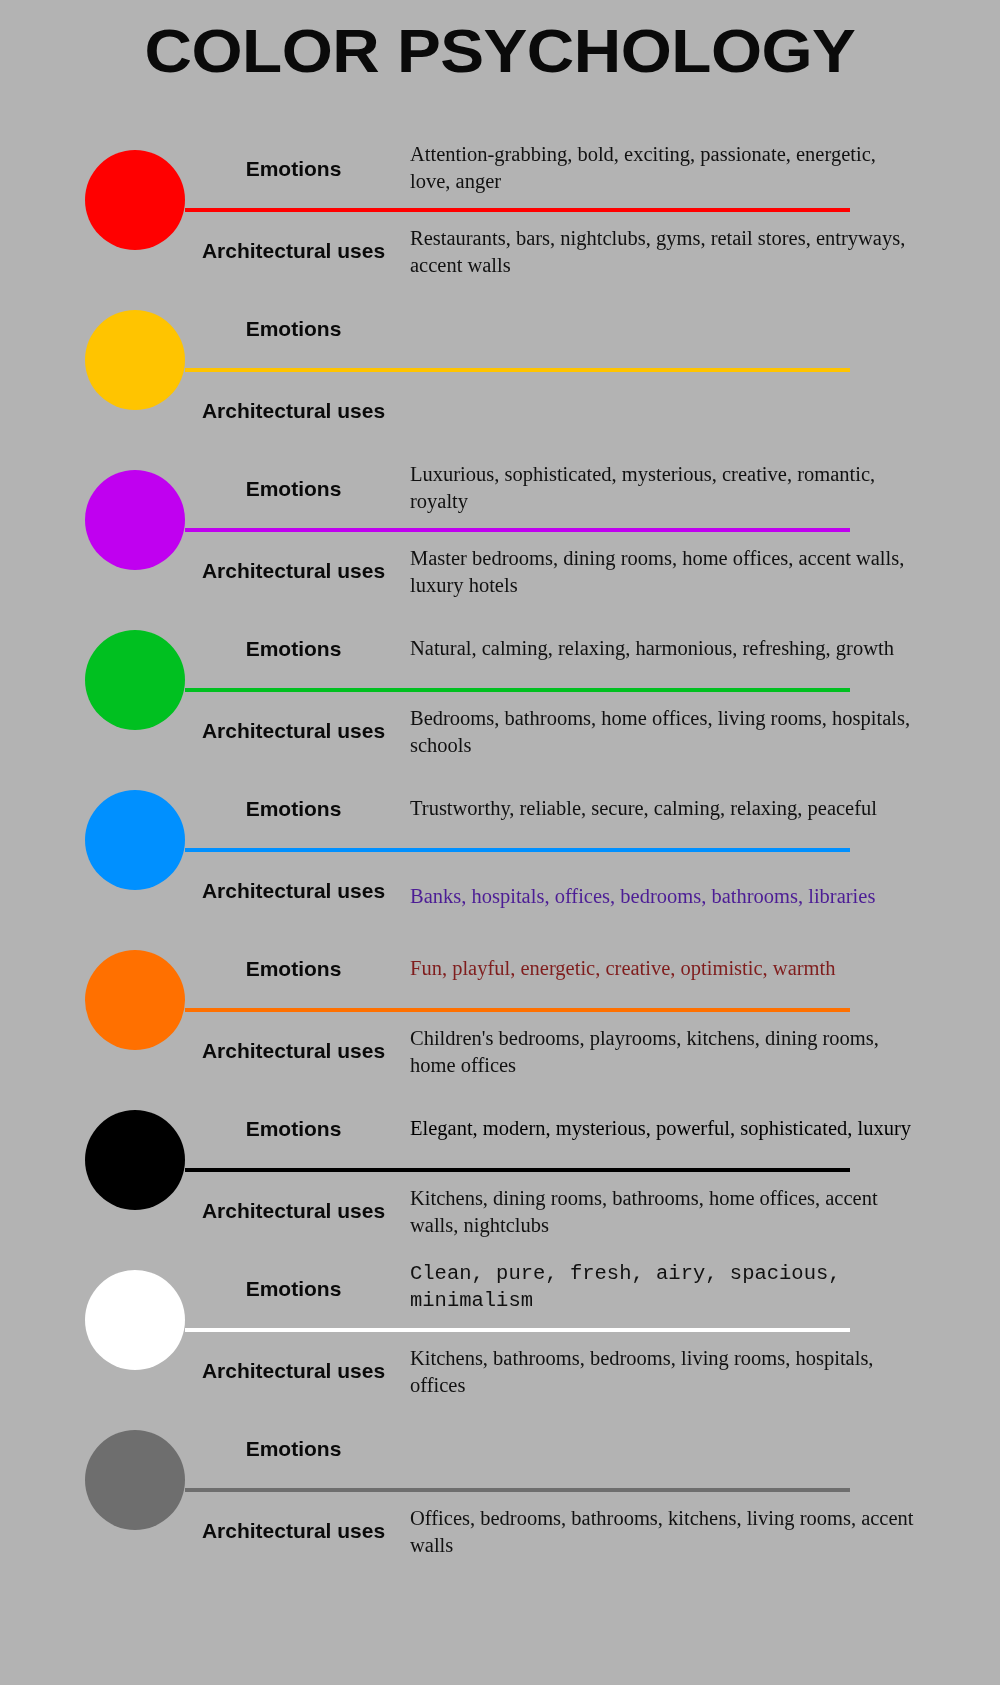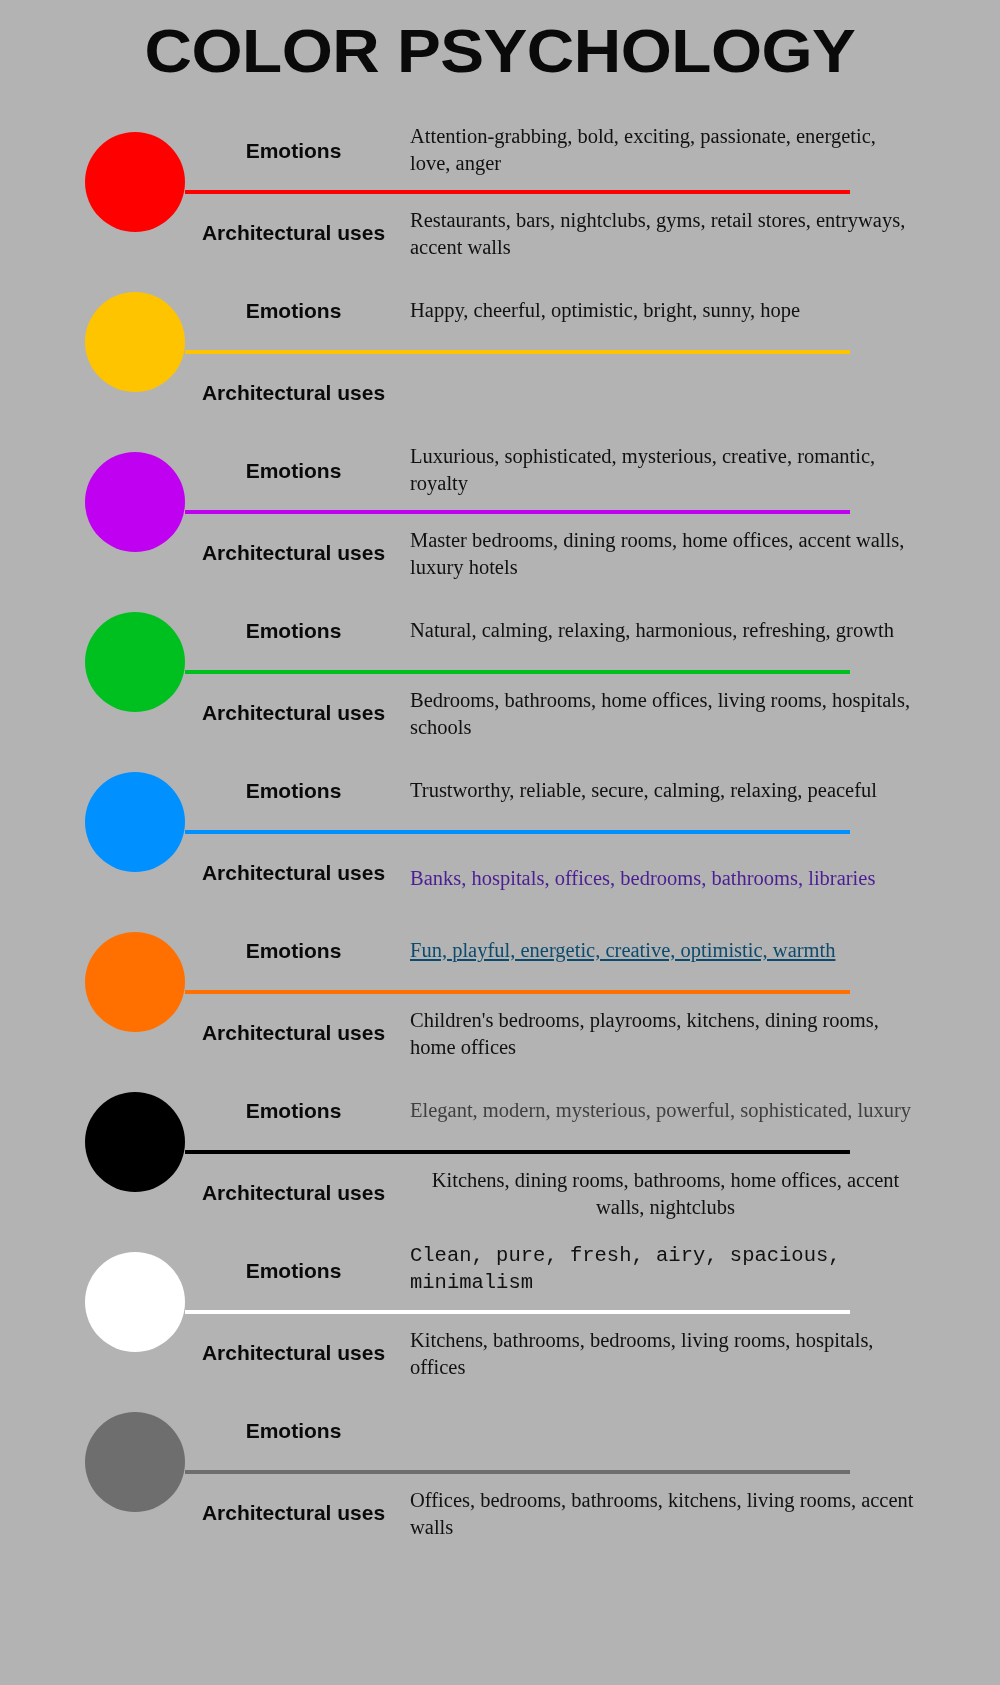--- a/index.html
+++ b/index.html
@@ -35,21 +35,21 @@
     letter-spacing: -0.5px;
     color: #0a0a0a;
     transform: scaleX(1.06);
     transform-origin: center top;
     line-height: 1.05;
   }
 
   
   .rows {
     position: absolute;
-    top: 112px;
+    top: 130px;
     left: 0;
     width: 1000px;
   }
 
   .row {
     position: relative;
     height: 160px;
     width: 1000px;
   }
 
@@ -127,21 +127,20 @@
         <div class="label" style="color: rgb(10, 10, 10);">Architectural uses</div>
         <div class="desc" style="color: rgb(17, 17, 17);">Restaurants, bars, nightclubs, gyms, retail stores, entryways, accent walls</div>
       </div>
     </div>
 
     <div class="row">
       <div class="swatch" style="background: rgb(255, 196, 0);"></div>
       <div class="divider" style="background: rgb(255, 196, 0);"></div>
       <div class="cell top">
         <div class="label" style="color: rgb(10, 10, 10);">Emotions</div>
-        <div class="desc" style="color: rgb(17, 17, 17);">Happy, cheerful, optimistic, bright, sunny, hope</div>
       </div>
       <div class="cell bottom">
         <div class="label" style="color: rgb(10, 10, 10);">Architectural uses</div>
       </div>
     </div>
 
     <div class="row">
       <div class="swatch" style="background: rgb(192, 0, 240);"></div>
       <div class="divider" style="background: rgb(192, 0, 240);"></div>
       <div class="cell top">
@@ -178,38 +177,38 @@
         <div class="label" style="color: rgb(10, 10, 10);">Architectural uses</div>
         <div class="desc" style="color: #4c1d95; margin-top: 8px;">Banks, hospitals, offices, bedrooms, bathrooms, libraries</div>
       </div>
     </div>
 
     <div class="row">
       <div class="swatch" style="background: rgb(255, 112, 0);"></div>
       <div class="divider" style="background: rgb(255, 112, 0);"></div>
       <div class="cell top">
         <div class="label" style="color: rgb(10, 10, 10);">Emotions</div>
-        <div class="desc" style="color: #0c4a6e; text-decoration: underline;">Fun, playful, energetic, creative, optimistic, warmth</div>
+        <div class="desc" style="color: #7f1d1d;">Fun, playful, energetic, creative, optimistic, warmth</div>
       </div>
       <div class="cell bottom">
         <div class="label" style="color: rgb(10, 10, 10);">Architectural uses</div>
         <div class="desc" style="color: rgb(17, 17, 17);">Children's bedrooms, playrooms, kitchens, dining rooms, home offices</div>
       </div>
     </div>
 
     <div class="row">
       <div class="swatch" style="background: rgb(0, 0, 0);"></div>
       <div class="divider" style="background: rgb(0, 0, 0);"></div>
       <div class="cell top">
         <div class="label" style="color: rgb(10, 10, 10);">Emotions</div>
-        <div class="desc" style="color: #404040;">Elegant, modern, mysterious, powerful, sophisticated, luxury</div>
-      </div>
-      <div class="cell bottom">
-        <div class="label" style="color: rgb(10, 10, 10);">Architectural uses</div>
-        <div class="desc" style="color: rgb(17, 17, 17); text-align: center;">Kitchens, dining rooms, bathrooms, home offices, accent walls, nightclubs</div>
+        <div class="desc" style="color: #000000;">Elegant, modern, mysterious, powerful, sophisticated, luxury</div>
+      </div>
+      <div class="cell bottom">
+        <div class="label" style="color: rgb(10, 10, 10);">Architectural uses</div>
+        <div class="desc" style="color: rgb(17, 17, 17);">Kitchens, dining rooms, bathrooms, home offices, accent walls, nightclubs</div>
       </div>
     </div>
 
     <div class="row">
       <div class="swatch" style="background: rgb(255, 255, 255);"></div>
       <div class="divider" style="background: rgb(255, 255, 255);"></div>
       <div class="cell top">
         <div class="label" style="color: rgb(10, 10, 10);">Emotions</div>
         <div class="desc" style="color: rgb(17, 17, 17); font-family: Liberation Mono, monospace;">Clean, pure, fresh, airy, spacious, minimalism</div>
       </div>

